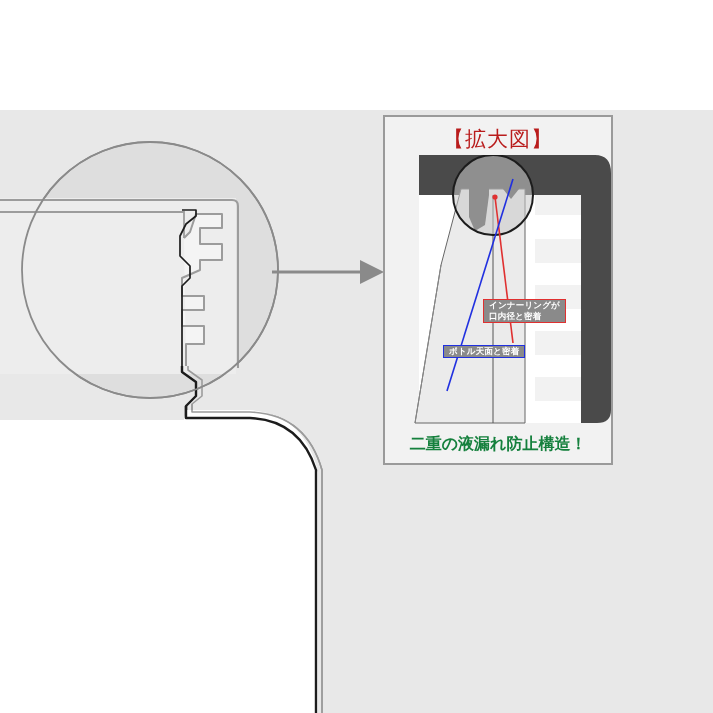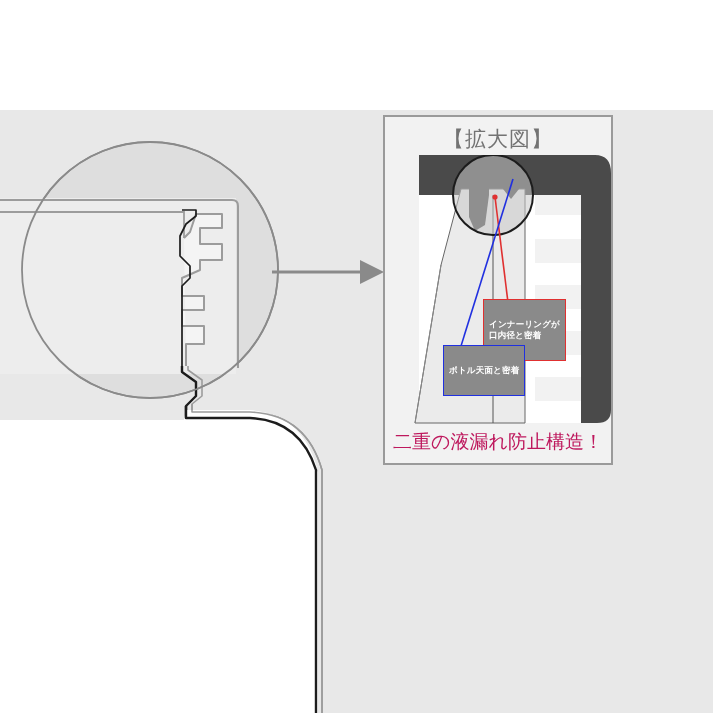--- a/index.html
+++ b/index.html
@@ -41,47 +41,47 @@
     background: #f2f2f2;
     border: 2px solid #9a9a9a;
   }
   #panel-title {
     position: absolute;
     left: 0; top: 8px;
     width: 100%;
     text-align: center;
     font-size: 21px;
     letter-spacing: 1px;
-    color: #737373;
+    color: #b91c1c;
     font-family: "DejaVu Sans", "Liberation Sans", sans-serif;
   }
   #panel-figure {
     position: absolute;
     left: 0; top: 38px;
     width: 230px; height: 272px;
   }
   #panel-caption {
     position: absolute;
     left: 0; bottom: 8px;
     width: 100%;
     text-align: center;
-    font-size: 19px;
-    font-weight: normal;
-    color: #be185d;
+    font-size: 16px;
+    font-weight: bold;
+    color: #15803d;
     letter-spacing: 0px;
   }
   
   .callout {
     position: absolute;
     background: #8a8a8a;
     color: #ffffff;
     font-size: 8.5px;
     font-weight: bold;
     line-height: 1.28;
-    padding: 19px 5px;
+    padding: 0 5px;
     white-space: pre-line;
     letter-spacing: 0.2px;
   }
   #callout-inner-ring {
     left: 98px; top: 182px;
     border: 1.6px solid #e03030;
   }
   #callout-bottle-top {
     left: 58px; top: 228px;
     border: 1.6px solid #2030e0;

